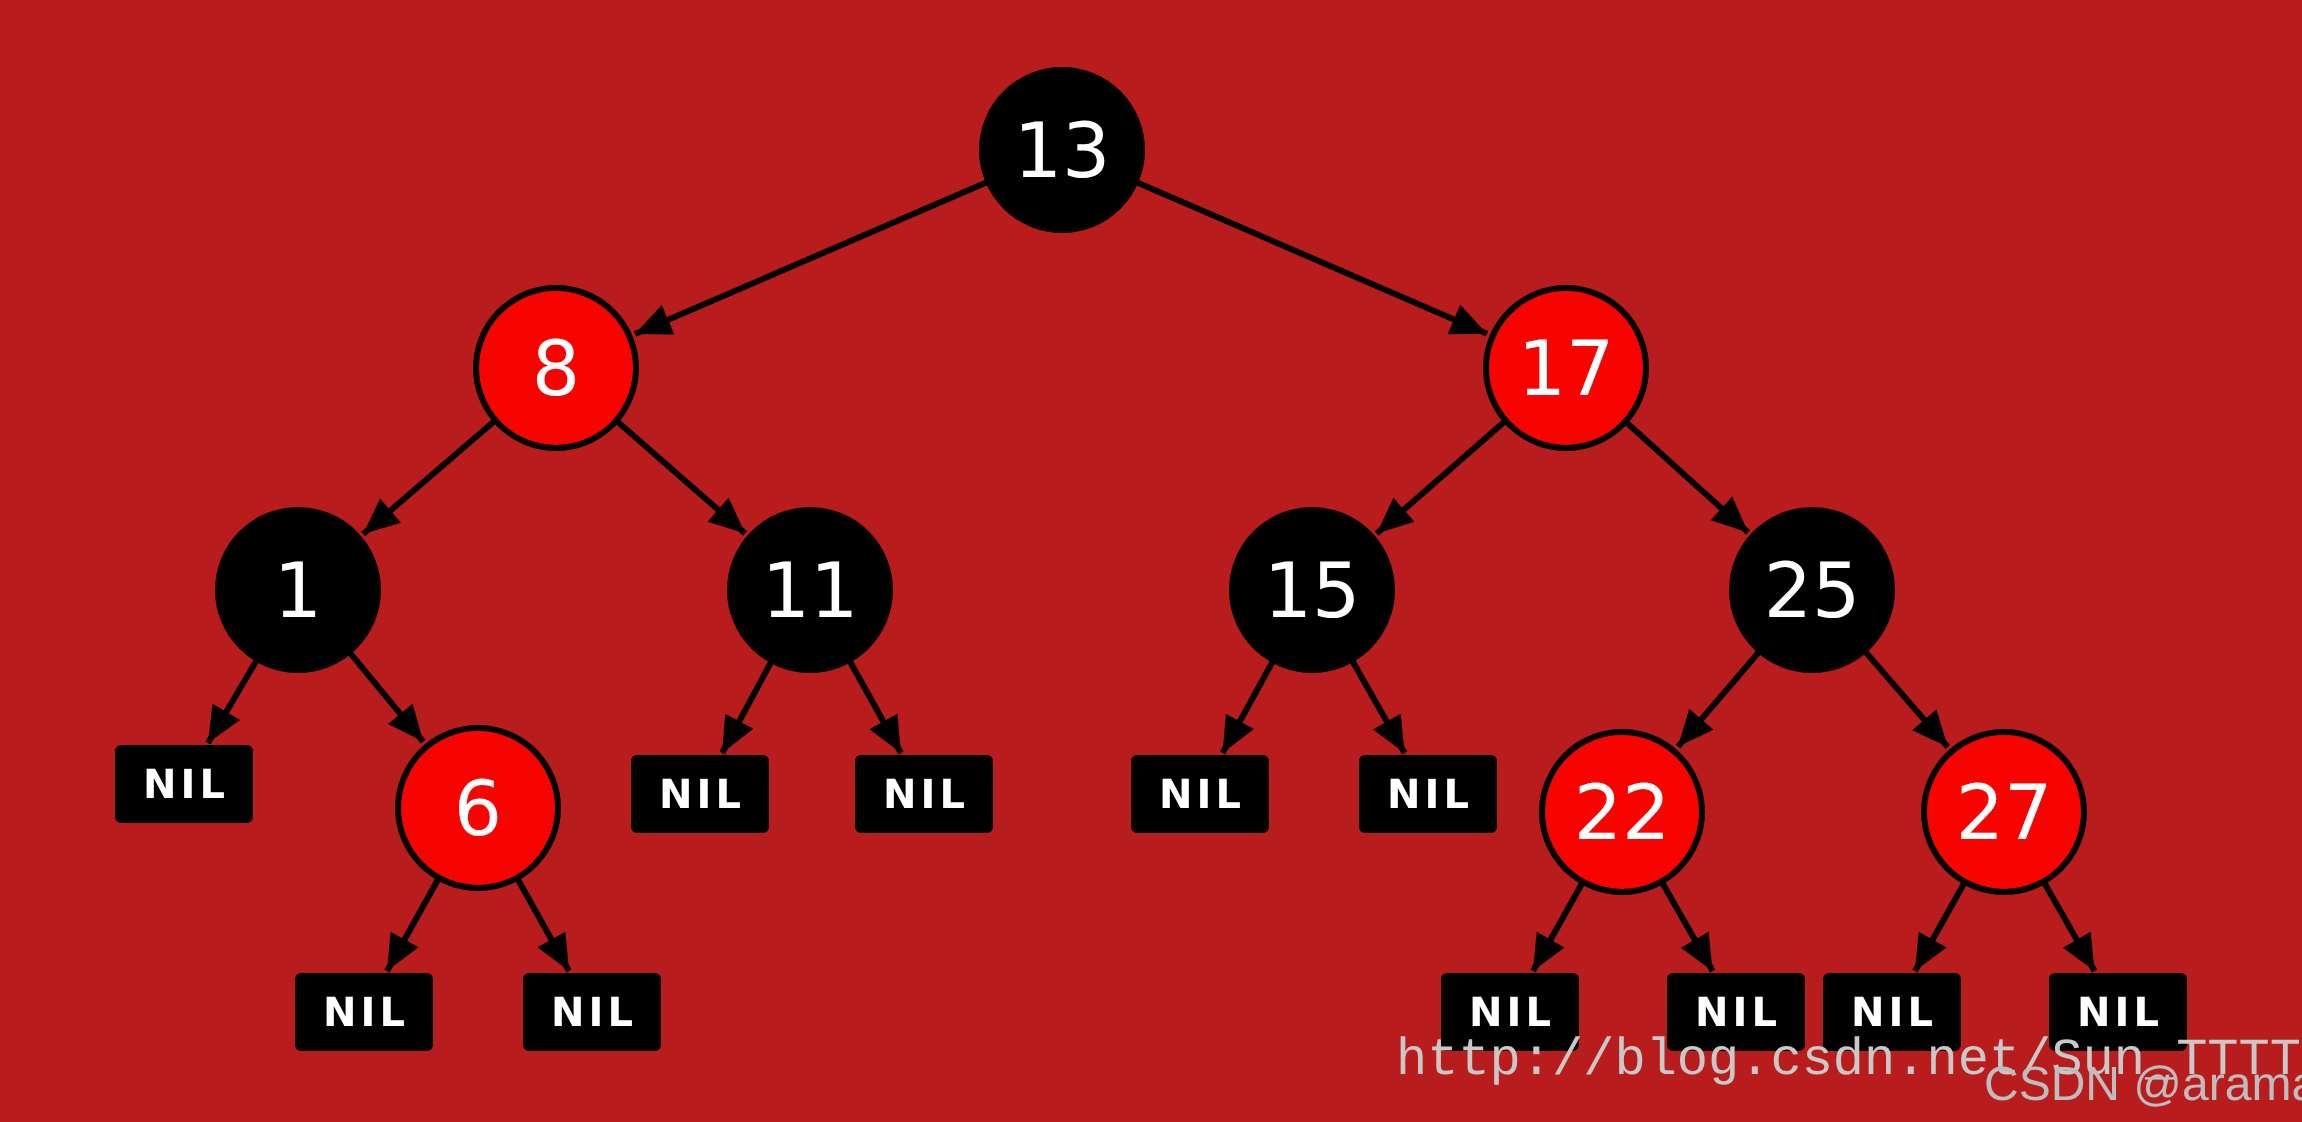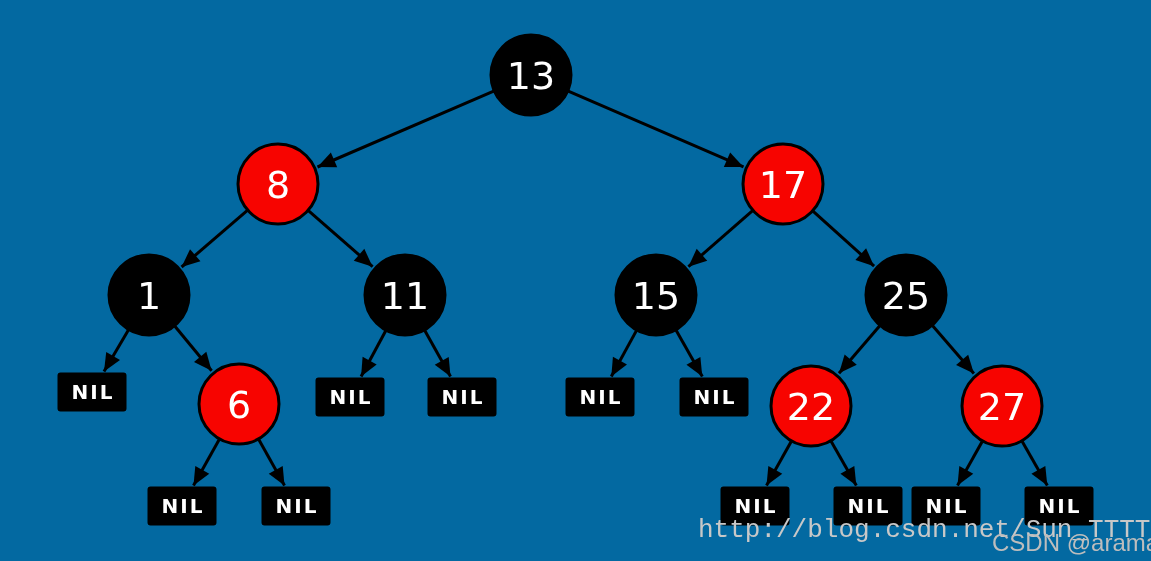--- a/index.html
+++ b/index.html
@@ -1,20 +1,20 @@
 <!DOCTYPE html>
 <html><head>
 <meta charset="utf-8">
 <style>
   html, body { margin: 0; padding: 0; }
   .canvas {
     position: relative;
     width: 1151px;
     height: 561px;
-    background: #0369a1;
+    background: #b91c1c;
     overflow: hidden;
     font-family: "DejaVu Sans", sans-serif;
   }
   #tree-svg {
     position: absolute;
     left: 0; top: 0;
     z-index: 1;
   }
   .node-label-text {
     font-family: "DejaVu Sans", sans-serif;

